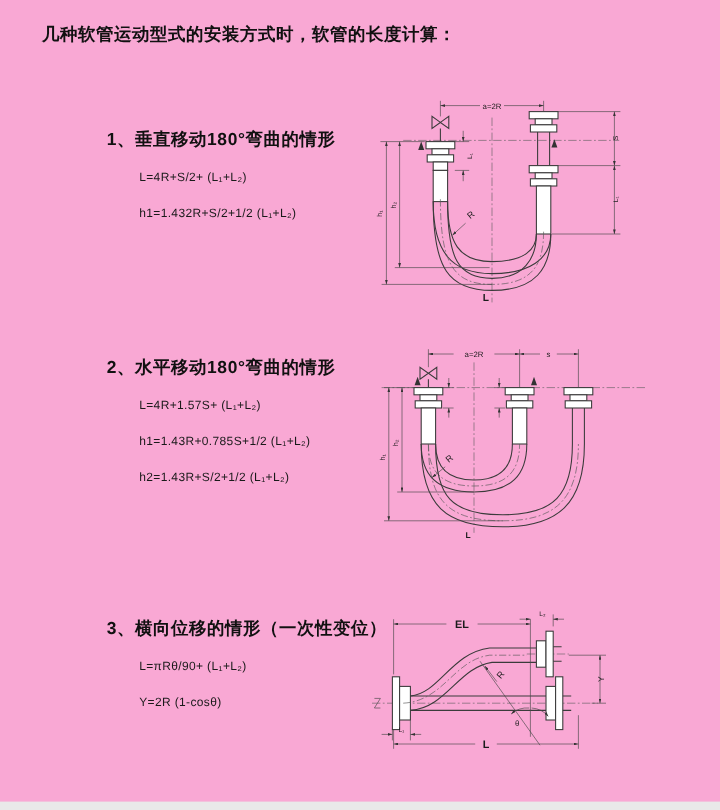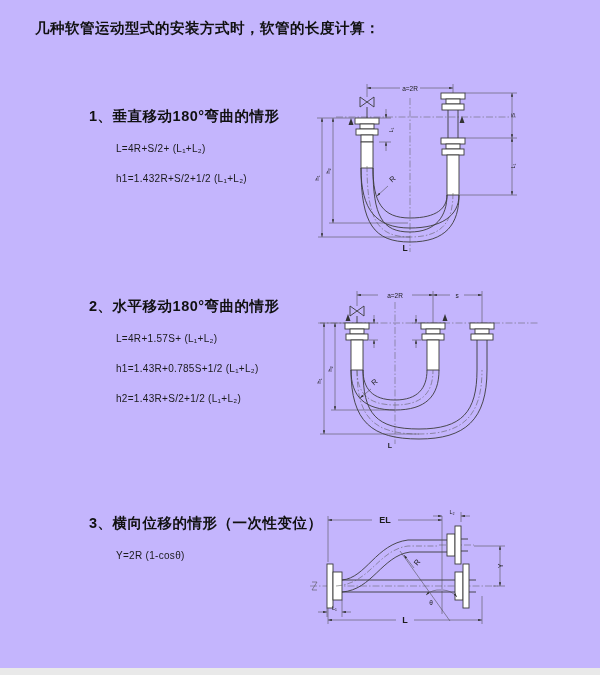--- a/index.html
+++ b/index.html
@@ -1,16 +1,16 @@
 <!DOCTYPE html>
 <html><head>
 <meta charset="utf-8">
 <style>
   html,body{margin:0;padding:0;background:#fff;}
-  .page{position:relative;width:600px;height:675px;background:#c4b5fd;overflow:hidden;
+  .page{position:relative;width:600px;height:675px;background:#f9a8d4;overflow:hidden;
         font-family:"Liberation Sans","DejaVu Sans",sans-serif;color:#111;}
   .doc-title{position:absolute;left:35px;top:19px;font-size:14.5px;font-weight:bold;
              letter-spacing:.5px;white-space:nowrap;}
   .section{position:absolute;left:45px;margin-left:44px;}
   .sec1{top:107px}.sec2{top:297px}.sec3{top:514px}
   .heading{font-size:14.5px;font-weight:bold;letter-spacing:.5px;margin:0;white-space:nowrap;}
   .formulas{margin:8px 0 0 27px;}
   .formula{font-size:10px;font-weight:normal;line-height:30px;letter-spacing:.3px;
            color:#1a1a1a;white-space:nowrap;}
   .diagram{position:absolute;}
@@ -44,20 +44,21 @@
     <div class="formulas">
       <div class="formula">L=4R+1.57S+ (L₁+L₂)</div>
       <div class="formula">h1=1.43R+0.785S+1/2 (L₁+L₂)</div>
       <div class="formula">h2=1.43R+S/2+1/2 (L₁+L₂)</div>
     </div>
   </div>
 
   <div class="section sec3">
     <p class="heading">3、横向位移的情形（一次性变位）</p>
     <div class="formulas">
+      <div class="formula">L=πRθ/90+ (L₁+L₂)</div>
       <div class="formula">Y=2R (1-cosθ)</div>
     </div>
   </div>
 
   <svg class="diagram d1" width="218" height="178" viewBox="0 0 218 178">
     <defs>
       <marker id="arr" viewBox="0 0 10 6" refX="10" refY="3" markerWidth="7" markerHeight="4.2" orient="auto-start-reverse">
           <path d="M0,0 L10,3 L0,6 Z" fill="#333"></path>
         </marker>
       <pattern id="hatch" width="3" height="3" patternUnits="userSpaceOnUse">

